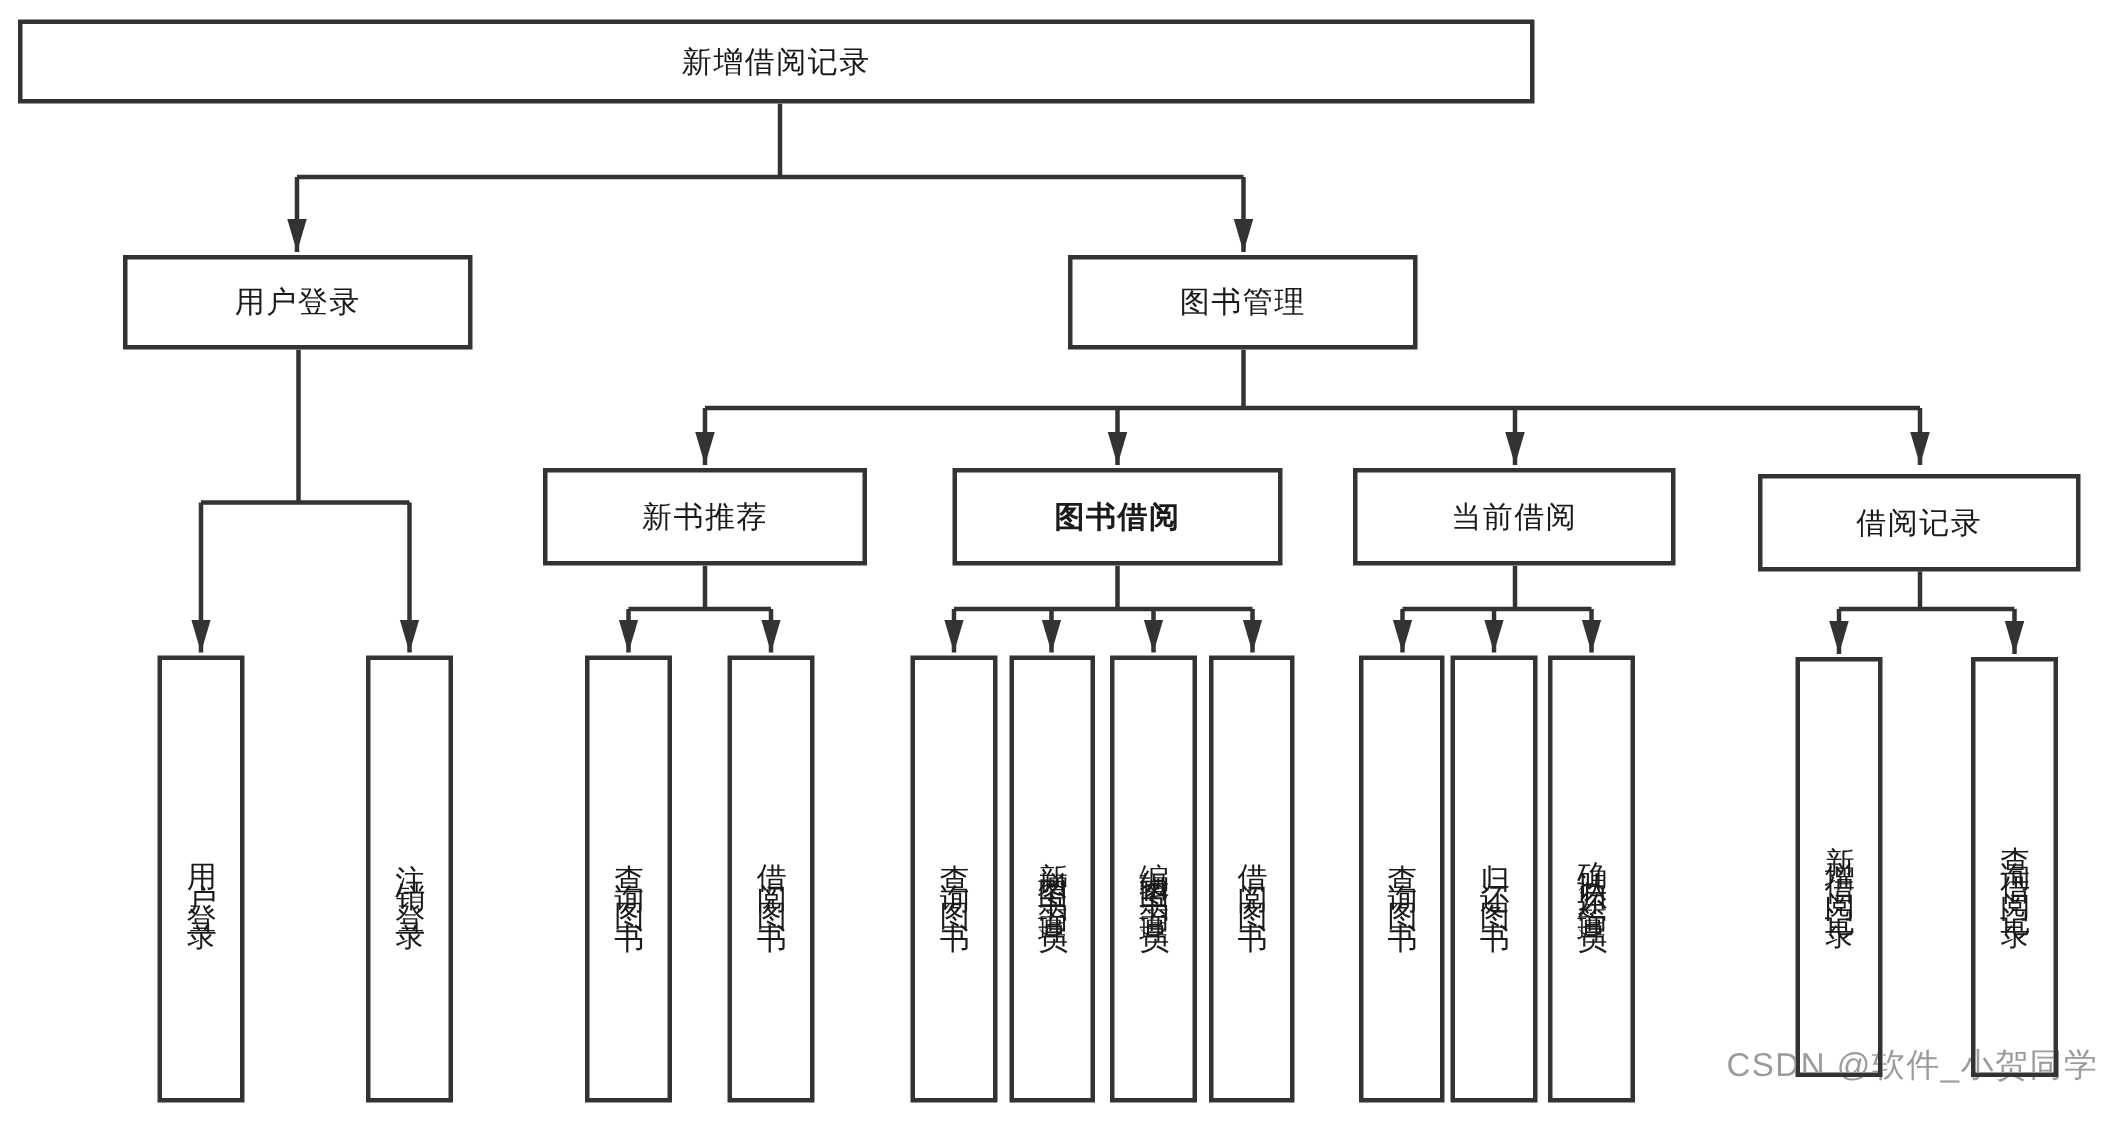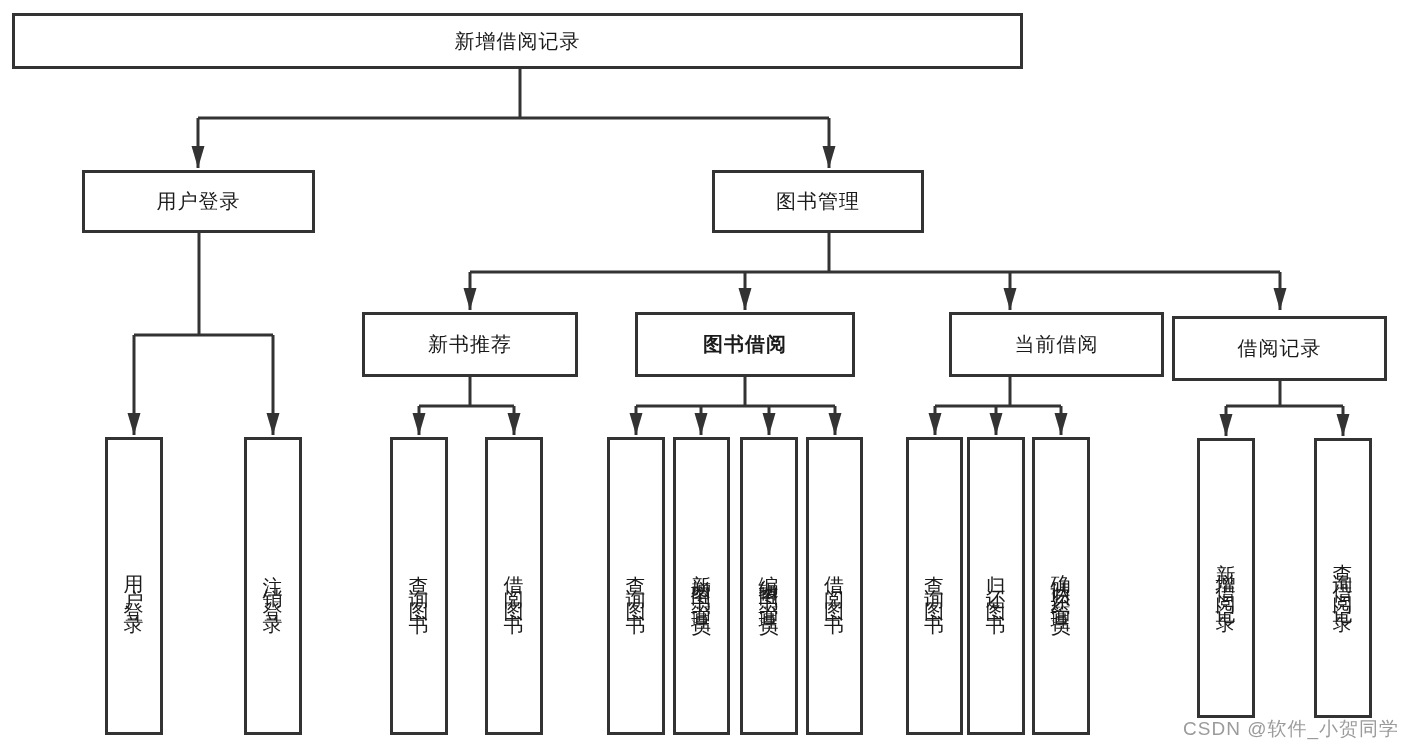--- a/index.html
+++ b/index.html
@@ -47,22 +47,22 @@
     font-size: 20px;
     line-height: 1;
     letter-spacing: 13px;
     white-space: nowrap;
   }
   .leaf.len6 span { letter-spacing: 10px; }
   .leaf.len9 span { letter-spacing: 6px; }
   .watermark {
     position: absolute;
     right: 6px;
-    bottom: 5px;
-    font-size: 19px;
+    bottom: 22px;
+    font-size: 22px;
     letter-spacing: 1px;
     color: var(--watermark, #9b9b9b);
     mix-blend-mode: darken;
     white-space: nowrap;
   }
 </style>
 </head>
 <body>
 
 <div class="canvas">
@@ -129,31 +129,31 @@
     </g>
   </svg>
 
   <div class="box" style="left:12px; top:13px; width:1011px; height:56px;">
     <span class="h-label">新增借阅记录</span>
   </div>
 
   <div class="box" style="left:82px; top:170px; width:233px; height:63px;">
     <span class="h-label">用户登录</span>
   </div>
-  <div class="box" style="left:712px; top:170px; width:212px; height:63px;">
+  <div class="box" style="left:712px; top:170px; width:233px; height:63px;">
     <span class="h-label">图书管理</span>
   </div>
 
   <div class="box" style="left:362px; top:312px; width:216px; height:65px;text-align:right;">
     <span class="h-label">新书推荐</span>
   </div>
   <div class="box" style="left:635px; top:312px; width:220px; height:65px;font-weight:bold;">
     <span class="h-label">图书借阅</span>
   </div>
-  <div class="box" style="left:902px; top:312px; width:215px; height:65px;margin-left:47px;">
+  <div class="box" style="left:902px; top:312px; width:215px; height:65px;">
     <span class="h-label">当前借阅</span>
   </div>
   <div class="box" style="left:1172px; top:316px; width:215px; height:65px;">
     <span class="h-label">借阅记录</span>
   </div>
 
   <div class="box leaf len4" style="left:105px; top:437px; width:58px; height:298px;">
     <span>用户登录</span>
   </div>
   <div class="box leaf len4" style="left:244px; top:437px; width:58px; height:298px;">

